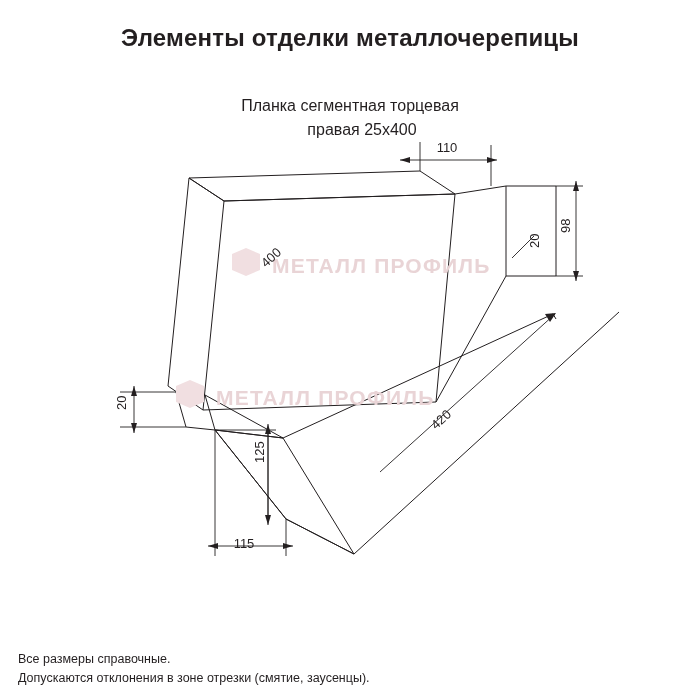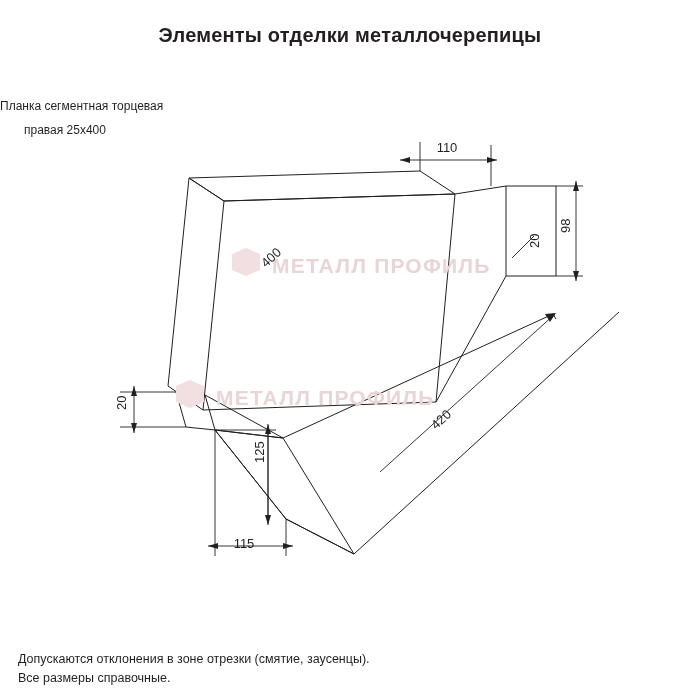--- a/index.html
+++ b/index.html
@@ -19,31 +19,31 @@
     position: relative;
     width: 700px;
     height: 700px;
   }
   .title {
     position: absolute;
     top: 24px;
     left: 0;
     width: 700px;
     text-align: center;
-    font-size: 20px;
+    font-size: 24px;
     font-weight: bold;
     letter-spacing: 0.2px;
   }
   .subtitle {
     position: absolute;
     top: 94px;
     left: 0;
     width: 700px;
-    text-align: left;
-    font-size: 12px;
+    text-align: center;
+    font-size: 16px;
     line-height: 24px;
     font-weight: normal;
   }
   .subtitle .line2 {
     display: block;
     padding-left: 24px;
   }
   .drawing {
     position: absolute;
     top: 0;
@@ -179,17 +179,17 @@
       <text class="dim-label" x="539" y="248" transform="rotate(-90 539 248)">20</text>
       <text class="dim-label" x="266" y="268" transform="rotate(-42 266 268)">400</text>
       <text class="dim-label" x="436" y="430" transform="rotate(-42 436 430)">420</text>
       <text class="dim-label" x="126" y="410" transform="rotate(-90 126 410)">20</text>
       <text class="dim-label" x="264" y="463" transform="rotate(-90 264 463)">125</text>
       <text class="dim-label" x="244" y="548" text-anchor="middle">115</text>
     </g>
   </svg>
 
   <div class="footnotes">
+    <div>Все размеры справочные.</div>
     <div>Допускаются отклонения в зоне отрезки (смятие, заусенцы).</div>
-    <div>Все размеры справочные.</div>
   </div>
 
 </div>
 
 </body></html>

